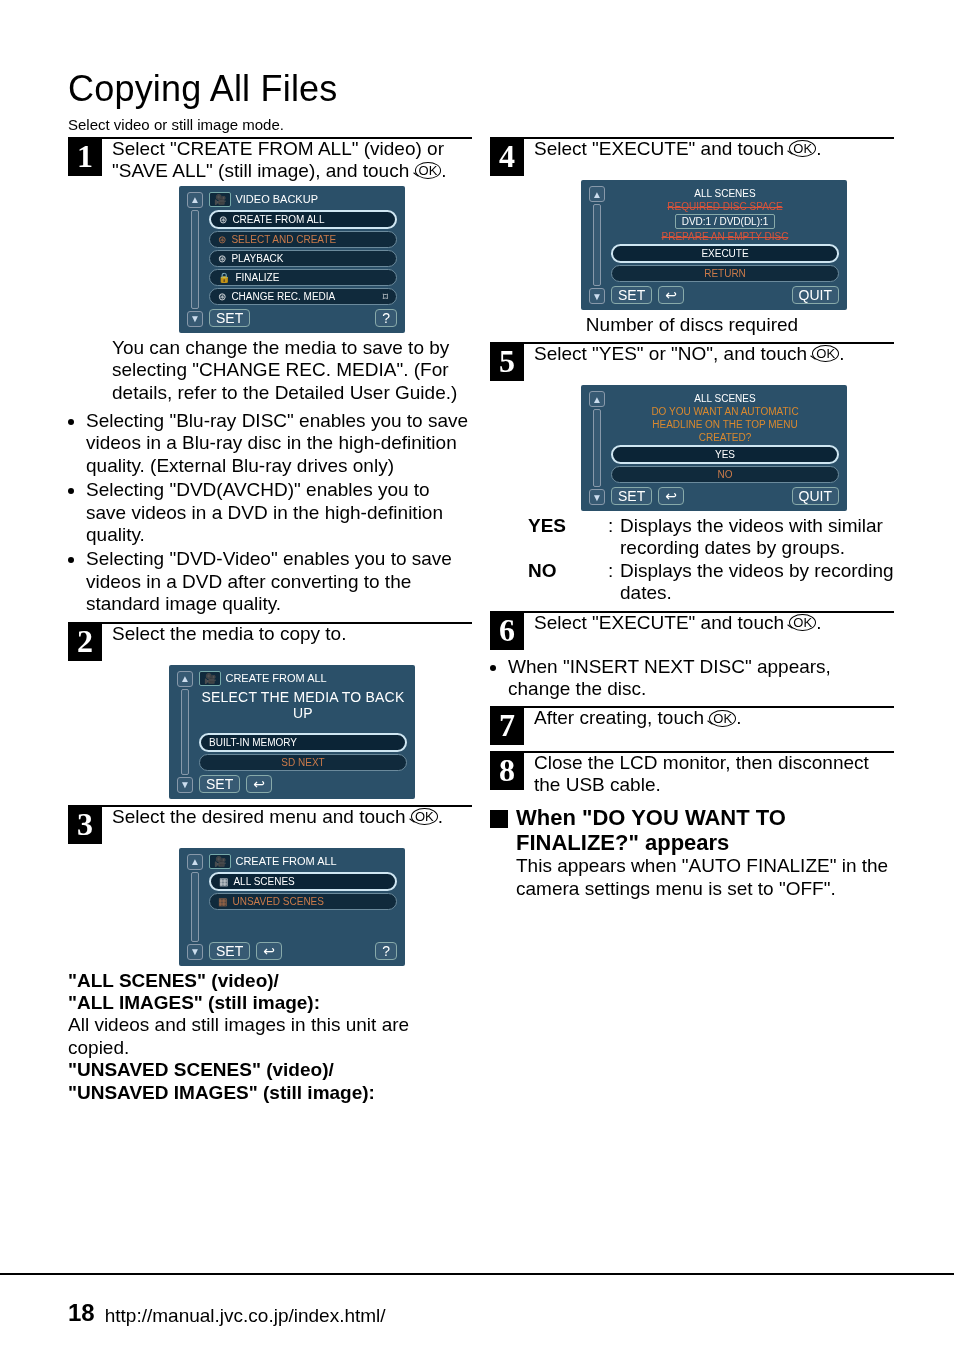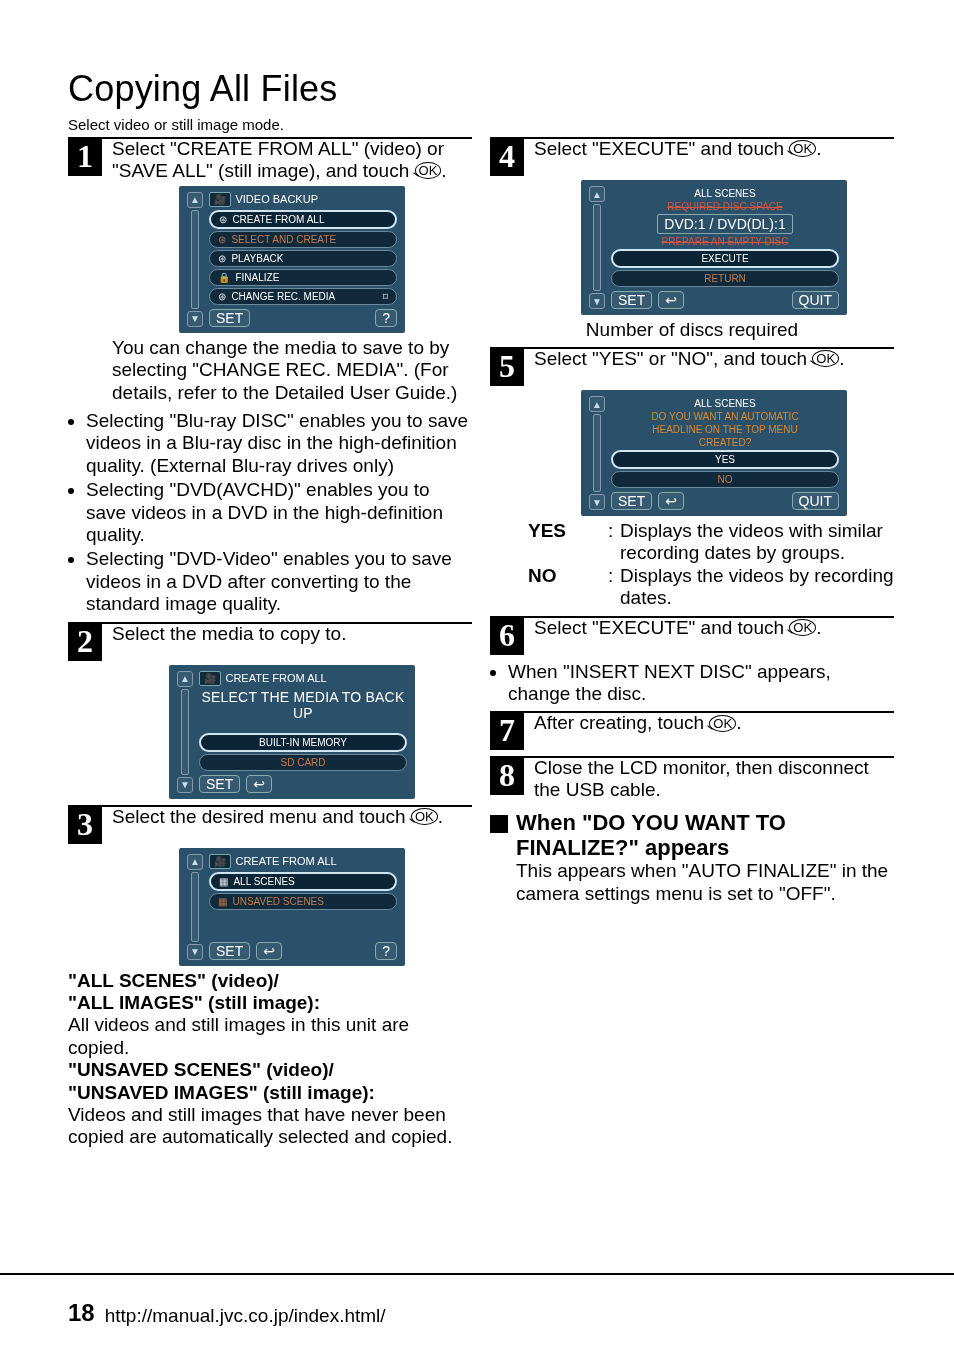--- a/index.html
+++ b/index.html
@@ -49,21 +49,21 @@
   .lcd .hdr{display:flex;gap:4px;align-items:center;margin-bottom:3px}
   .lcd .hdr .tab{background:#102a3c;border:1px solid #7aa;border-radius:2px;padding:1px 4px;display:flex;gap:3px;align-items:center}
   .lcd .row{background:#102a3c;border:1px solid #6b8a9c;border-radius:10px;padding:2px 8px;margin:2px 0;font-size:10px;display:flex;gap:5px;align-items:center;white-space:nowrap}
   .lcd .row.sel{border:2px solid #cfe6f2;background:#0b2436}
   .lcd .row.dim{color:#c97a4a}
   .lcd .foot{display:flex;gap:6px;margin-top:4px}
   .lcd .pill{border:1px solid #8aa;border-radius:4px;padding:0 6px;font-size:14px;background:#375a73}
   .lcd .pill.rt{margin-left:auto}
   .lcd .center{text-align:center;font-size:10px;margin:2px 0;white-space:nowrap}
   .lcd .midmsg{font-size:14px;text-align:center;margin:2px 0;letter-spacing:.2px}
-  .lcd .dvdbox{border:1px solid #8aa;border-radius:2px;display:inline-block;padding:1px 6px;font-size:14px}
+  .lcd .dvdbox{border:1px solid #8aa;border-radius:2px;display:inline-block;padding:1px 6px;font-size:10px}
   .redline{color:#d9533a;text-decoration:line-through}
   .orange{color:#d9892f}
 
   .ico{font-size:10px;opacity:.85}
 
   .caption{font-size:19px;text-align:center;margin-top:2px}
   .defblk{font-size:19px;line-height:1.18;margin:2px 0 0 0}
   .defblk b{font-weight:bold}
 
   .yn{display:flex;font-size:19px;line-height:1.18;margin-left:38px}
@@ -178,25 +178,25 @@
             </div>
           <div class="lcdbody">
             <div class="hdr">
                 <span class="tab">
                   <span class="ico">🎥</span>
                 </span>
                 <span>CREATE FROM ALL</span>
               </div>
             <div class="midmsg">SELECT THE MEDIA TO BACK UP</div>
             <div style="height:8px"></div>
-            <div class="row sel" style="justify-content:center">
+            <div class="row sel" style="justify-content:flex-start">
                 <span>BUILT-IN MEMORY</span>
               </div>
             <div class="row dim" style="justify-content:center">
-                <span>SD CARD</span>
+                <span>SD NEXT</span>
               </div>
             <div class="foot">
                 <span class="pill">SET</span>
                 <span class="pill">↩</span>
               </div>
           </div>
         </div>
       </div>
 
       <hr class="stepdiv">
@@ -238,21 +238,20 @@
           </div>
         </div>
       </div>
 
       <div class="defblk">
         <b>"ALL SCENES" (video)/</b><br>
         <b>"ALL IMAGES" (still image):</b><br>
         <span>All videos and still images in this unit are copied.</span><br>
         <b>"UNSAVED SCENES" (video)/</b><br>
         <b>"UNSAVED IMAGES" (still image):</b><br>
-        <span>Videos and still images that have never been copied are automatically selected and copied.</span>
       </div>
     </div>
 
     <div class="col">
       <hr class="stepdiv">
       <div class="step">
         <div class="stepnum">4</div>
         <div class="steptxt">
           <span>Select "EXECUTE" and touch </span><span class="ok okca">OK</span><span>.</span>
         </div>

